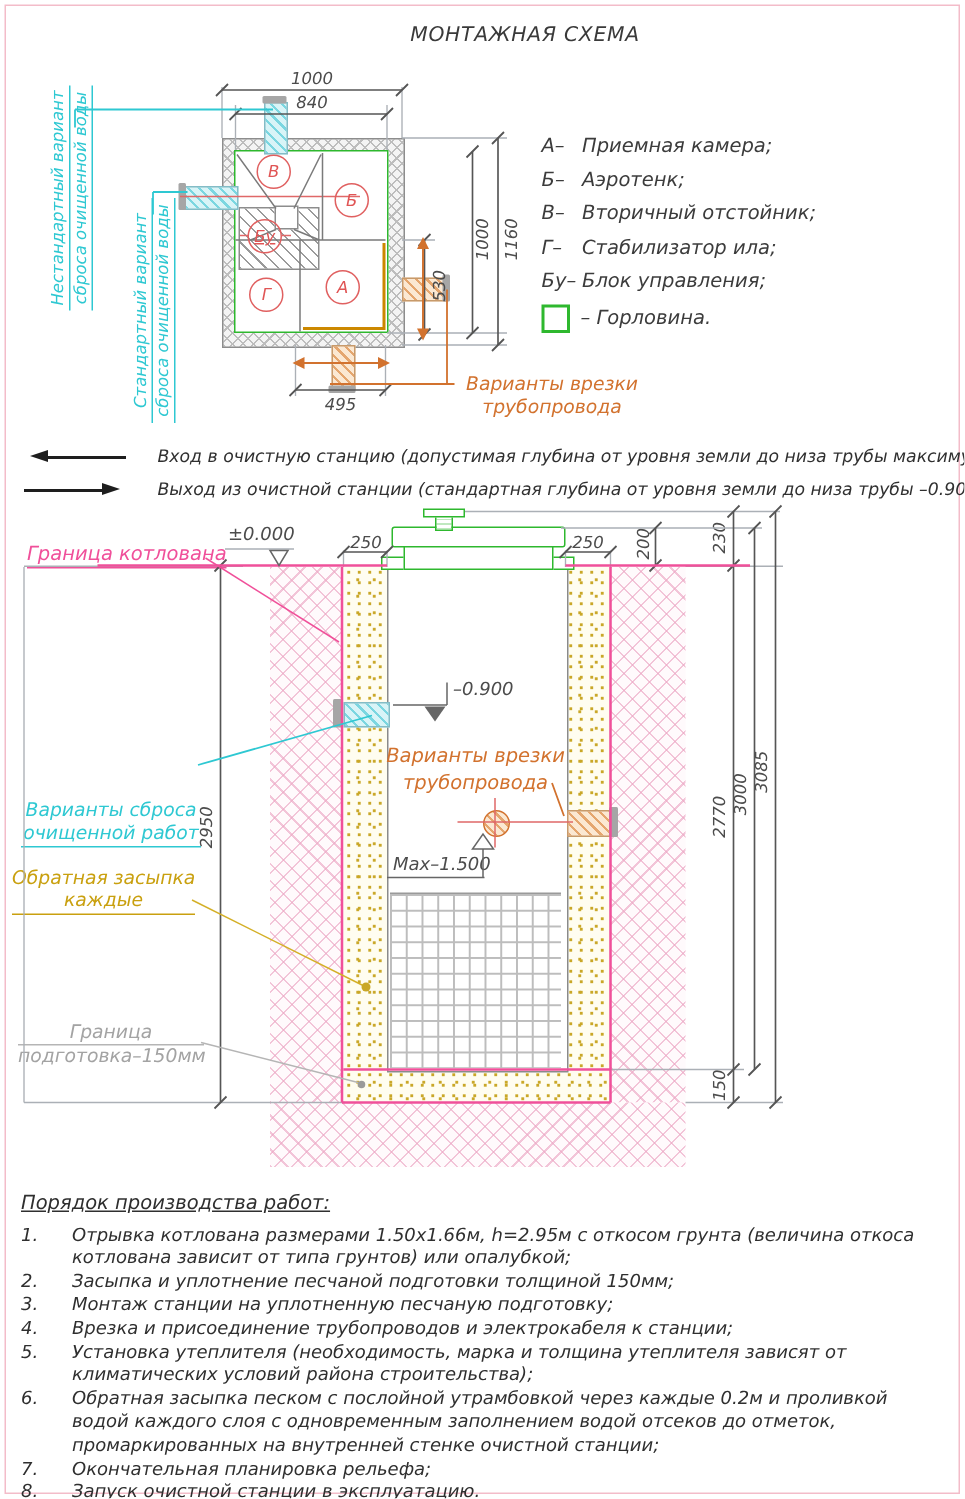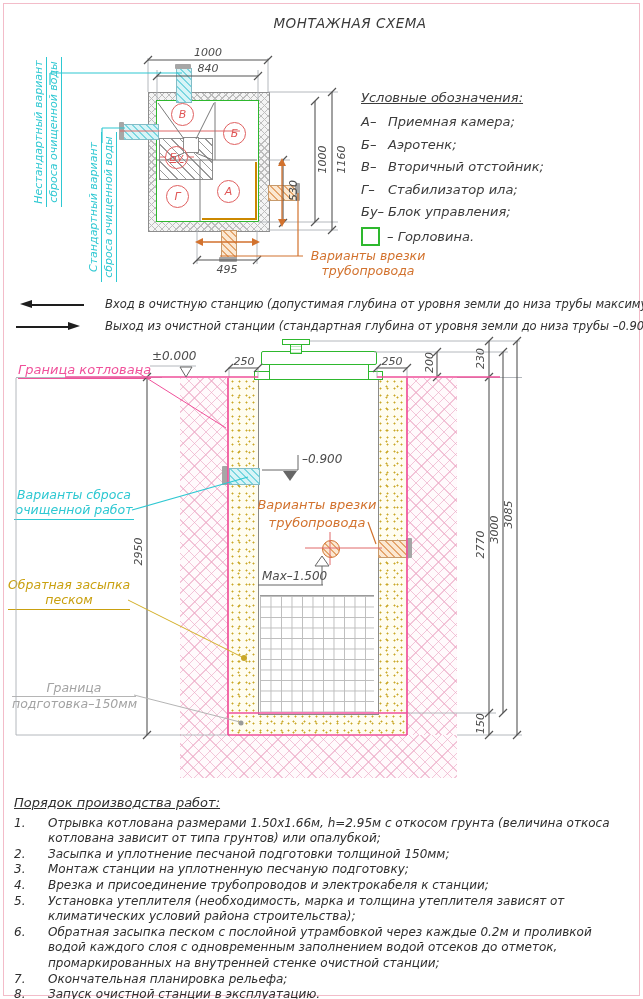--- a/index.html
+++ b/index.html
@@ -52,21 +52,21 @@
   .fa.right::after { content:""; position:absolute; right:-1px; top:-4px;
         border:4.5px solid transparent; border-left:12px solid #1e1e1e; transform:translateX(11px); }
   .note-txt { font-size:11.5px; color:#303030; }
   .wl { position:absolute; left:14px; top:795px; width:614px; font-size:12px; line-height:15.6px; color:#2f2f2f; }
   .wl-title { text-decoration:underline; font-size:13px; margin-bottom:5px; }
   .wl-row { display:flex; }
   .wl-num { width:34px; flex:none; }
   .wl-text { width:580px; }
   svg.overlay { position:absolute; left:0; top:0; z-index:5; }
   .lbl-pink { color:#f0509a; font-size:13px; border-bottom:1px solid #f0509a; padding-bottom:1px; }
-  .lbl-cyan2 { color:#2ec8d2; font-size:12.5px; text-align:center; }
+  .lbl-cyan2 { color:#2ec8d2; font-size:12.5px; text-align:center;margin-top:45px; }
   .lbl-yellow { color:#c9a00f; font-size:12.5px; text-align:center; }
   .lbl-gray { color:#a3a3a3; font-size:12.5px; text-align:center; }
   .z3 { z-index:7; }
 </style>
 </head>
 <body>
 
 <div class="canvas">
   <div class="frame"></div>
 
@@ -105,21 +105,20 @@
   </div>
   <div class="t cyanlbl rot" style="left:27px; top:192px; width:150px;">
     <div>Стандартный вариант</div>
     <div>сброса очищенной воды</div>
   </div>
 
   <div class="t orglbl" style="left:303px; top:248px; width:130px;">Варианты врезки</div>
   <div class="t orglbl" style="left:303px; top:263px; width:130px;">трубопровода</div>
 
   <div class="abs leg" style="left:361px; top:90px; width:250px;">
-    <div class="leg-title">Условные обозначения:</div>
     <div class="leg-row">
         <span class="leg-key">А–</span>
         <span>Приемная камера;</span>
       </div>
     <div class="leg-row">
         <span class="leg-key">Б–</span>
         <span>Аэротенк;</span>
       </div>
     <div class="leg-row">
         <span class="leg-key">В–</span>
@@ -178,21 +177,21 @@
   <div class="t dimtxt rot" style="left:450px; top:538px; width:60px;">2770</div>
   <div class="t dimtxt rot" style="left:464px; top:523px; width:60px;">3000</div>
   <div class="t dimtxt rot" style="left:478px; top:508px; width:60px;">3085</div>
   <div class="t dimtxt rot" style="left:450px; top:717px; width:60px;">150</div>
   <div class="t dimtxt rot" style="left:108px; top:545px; width:60px;">2950</div>
 
   <div class="t lbl-pink" style="left:18px; top:362px;">Граница котлована</div>
   <div class="t lbl-cyan2" style="left:14px; top:487px; width:120px;">Варианты сброса</div>
   <div class="t lbl-cyan2" style="left:14px; top:502px; width:120px; border-bottom:1px solid #2ec8d2; padding-bottom:2px;">очищенной работ</div>
   <div class="t lbl-yellow" style="left:8px; top:577px; width:122px;">Обратная засыпка</div>
-  <div class="t lbl-yellow" style="left:8px; top:592px; width:122px; border-bottom:1px solid #c9a00f; padding-bottom:2px;">песком</div>
+  <div class="t lbl-yellow" style="left:8px; top:592px; width:122px; border-bottom:1px solid #c9a00f; padding-bottom:2px;">каждые</div>
   <div class="t lbl-gray" style="left:12px; top:680px; width:124px; border-bottom:1px solid #b5b5b5; padding-bottom:1px;">Граница</div>
   <div class="t lbl-gray" style="left:12px; top:696px; width:124px;">подготовка–150мм</div>
   <div class="t orglbl" style="left:252px; top:497px; width:130px; font-size:13px;">Варианты врезки</div>
   <div class="t orglbl" style="left:252px; top:515px; width:130px; font-size:13px;">трубопровода</div>
 
   <svg class="overlay" width="643" height="999" viewBox="0 0 643 999">
 
     <path d="M310 341H520 M374 352H508 M457 377.5H522 M16 377.5H162 M407 713H496 M457 735H522 M16 735H230 M16 378V735
              M229 367V378 M258 367V378 M377 367V378 M407 367V378
              M268 92H338 M268 230H338 M268 160H290 M258 222H338

